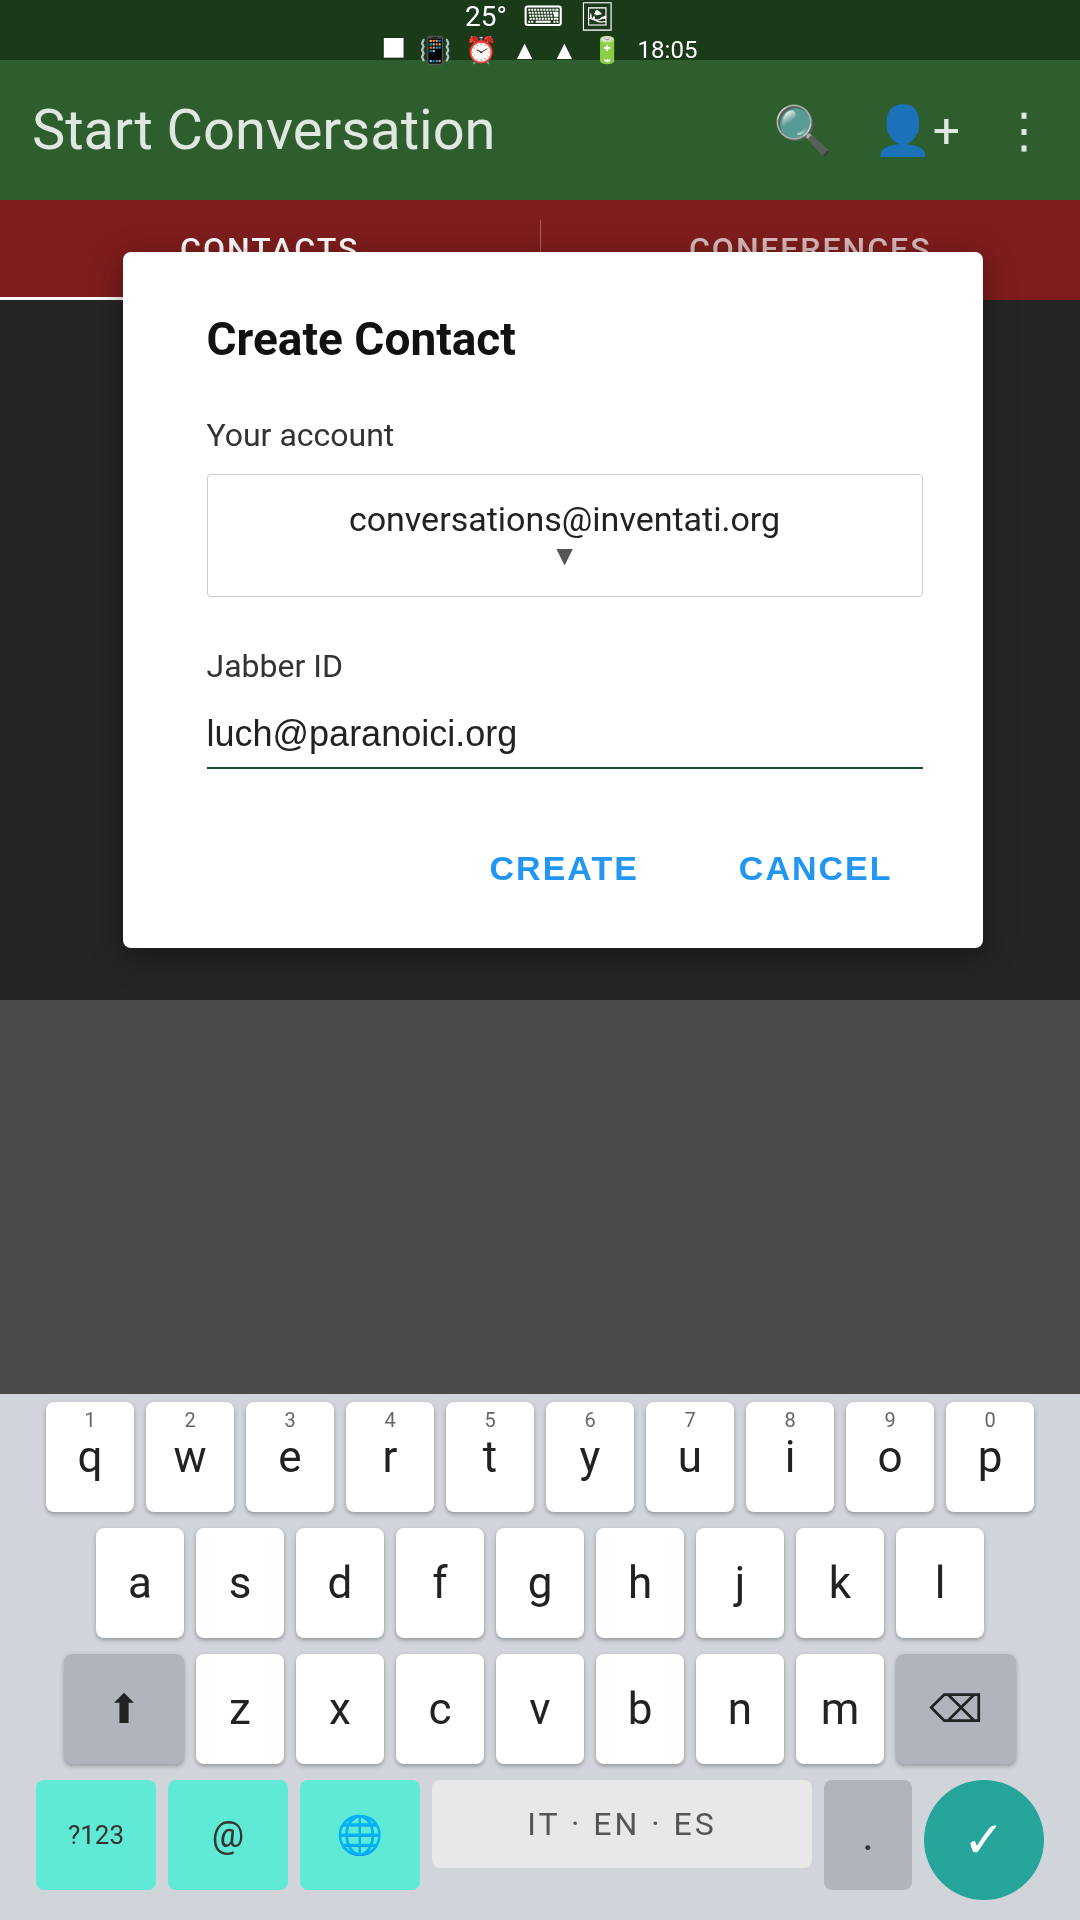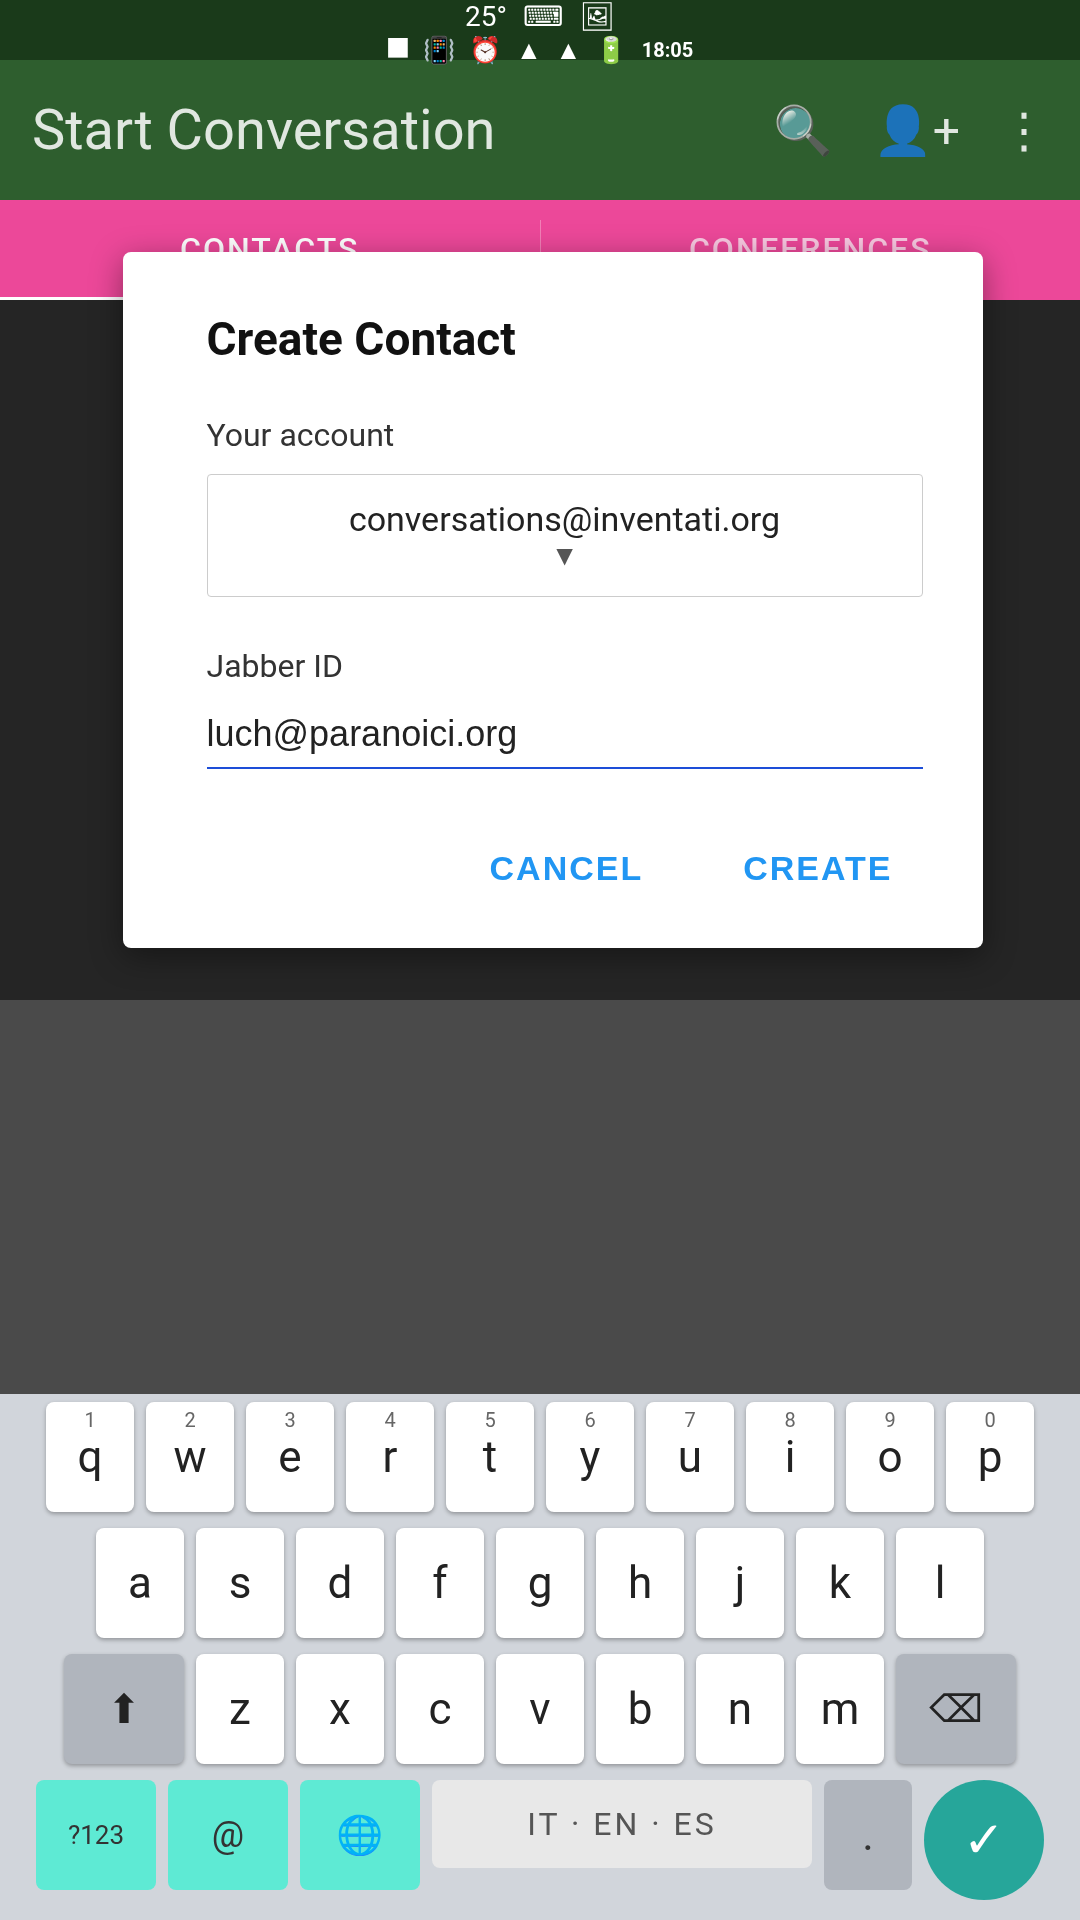--- a/index.html
+++ b/index.html
@@ -62,21 +62,21 @@
     }
     .app-bar-icon {
       color: rgba(255,255,255,0.85);
       font-size: 48px;
     }
 
     
     .tab-bar {
       width: 100%;
       height: 100px;
-      background: #ec4899;
+      background: #7f1d1d;
       display: flex;
     }
     .tab {
       flex: 1;
       display: flex;
       align-items: center;
       justify-content: center;
       color: rgba(255,255,255,0.7);
       font-size: 32px;
       font-weight: 500;
@@ -143,21 +143,21 @@
       font-size: 28px;
       color: #555;
     }
     .jabber-label {
       font-size: 32px;
       color: #333;
       margin-bottom: 16px;
     }
     .jabber-input-wrapper {
       width: 100%;
-      border-bottom: 2px solid #1d4ed8;
+      border-bottom: 2px solid #14532d;
       margin-bottom: 60px;
     }
     .jabber-input {
       width: 100%;
       border: none;
       outline: none;
       font-size: 36px;
       color: #222;
       padding: 12px 0;
       background: transparent;
@@ -281,21 +281,21 @@
     <span>⌨</span>
     <span>🖼</span>
   </div>
   <div class="status-right">
     <span style="font-size:28px;">⯀</span>
     <span style="font-size:26px;">📳</span>
     <span style="font-size:26px;">⏰</span>
     <span style="font-size:26px;">▲</span>
     <span style="font-size:26px;">▲</span>
     <span style="font-size:26px;">🔋</span>
-    <span style="font-size:20px;font-weight:700;">18:05</span>
+    <span style="font-size:24px;font-weight:400;">18:05</span>
   </div>
 </div>
 
 <div class="app-bar">
   <span class="app-bar-title">Start Conversation</span>
   <div class="app-bar-icons">
     <span class="app-bar-icon">🔍</span>
     <span class="app-bar-icon">👤+️</span>
     <span class="app-bar-icon">⋮</span>
   </div>
@@ -320,22 +320,22 @@
       <span>conversations@inventati.org</span>
       <span class="dropdown-arrow">▼</span>
     </div>
 
     <div class="jabber-label">Jabber ID</div>
     <div class="jabber-input-wrapper">
       <input class="jabber-input" type="text" value="luch@paranoici.org" style="">
     </div>
 
     <div class="dialog-actions">
+      <button class="btn">CREATE</button>
       <button class="btn">CANCEL</button>
-      <button class="btn">CREATE</button>
     </div>
   </div>
 </div>
 
 <div class="keyboard">
 
   <div class="keyboard-row">
     <div class="key"><span class="key-number">1</span>q</div>
     <div class="key"><span class="key-number">2</span>w</div>
     <div class="key"><span class="key-number">3</span>e</div>

